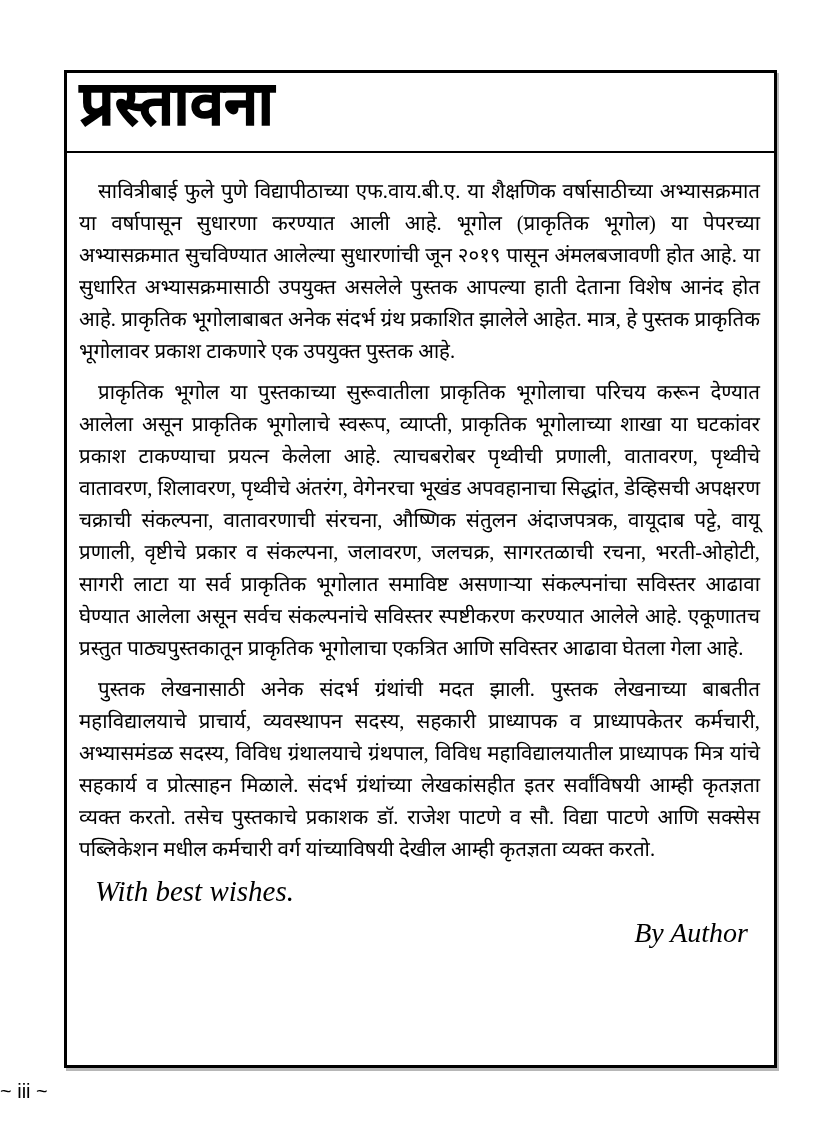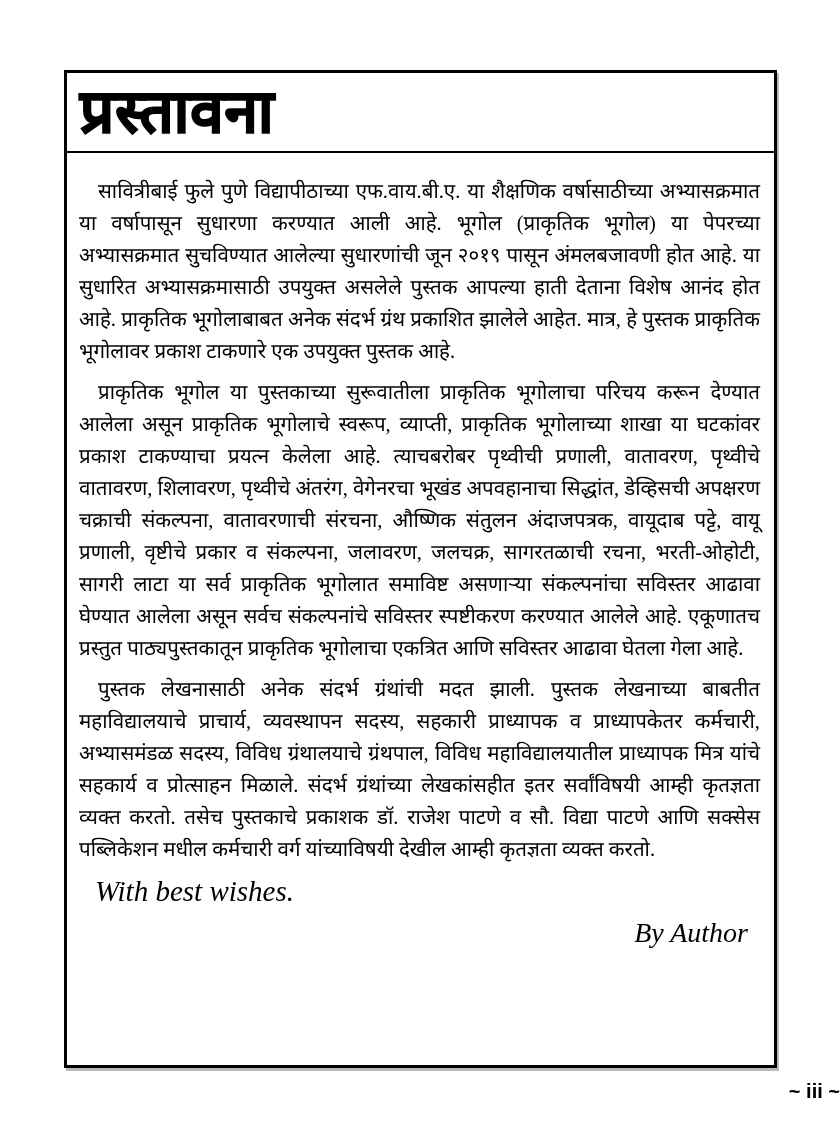--- a/index.html
+++ b/index.html
@@ -21,21 +21,21 @@
     left: 64px; top: 70px;
     width: 713px; height: 998px;
     border: 3px solid #000;
     box-shadow: 2px 3px 0 #b7b7b7;
     background: #ffffff;
   }
   .title-bar {
     height: 80px;
     border-bottom: 2.5px solid #000;
     display: flex;
-    align-items: center;
+    align-items: flex-start;
     padding-left: 13px;
     overflow: hidden;
   }
   .title-bar h1 {
     margin: 0;
     font-family: "Liberation Serif", "DejaVu Serif", serif;
     font-weight: 900;
     font-size: 60px;
     line-height: 1.05;
     letter-spacing: 1px;
@@ -64,23 +64,23 @@
     text-align: right;
     font-family: "Liberation Serif", "DejaVu Serif", serif;
     font-style: italic;
     font-size: 28px;
     line-height: 34px;
   }
   .page-number {
     position: absolute;
     left: 0; top: 1080px;
     width: 840px;
-    text-align: right;
+    text-align: left;
     font-family: "Liberation Sans", sans-serif;
-    font-weight: bold;
+    font-weight: normal;
     font-size: 20px;
   }
 </style>
 </head>
 <body>
 
 <div class="page">
   <div class="frame">
     <div class="title-bar">
       <h1>प्रस्तावना</h1>

